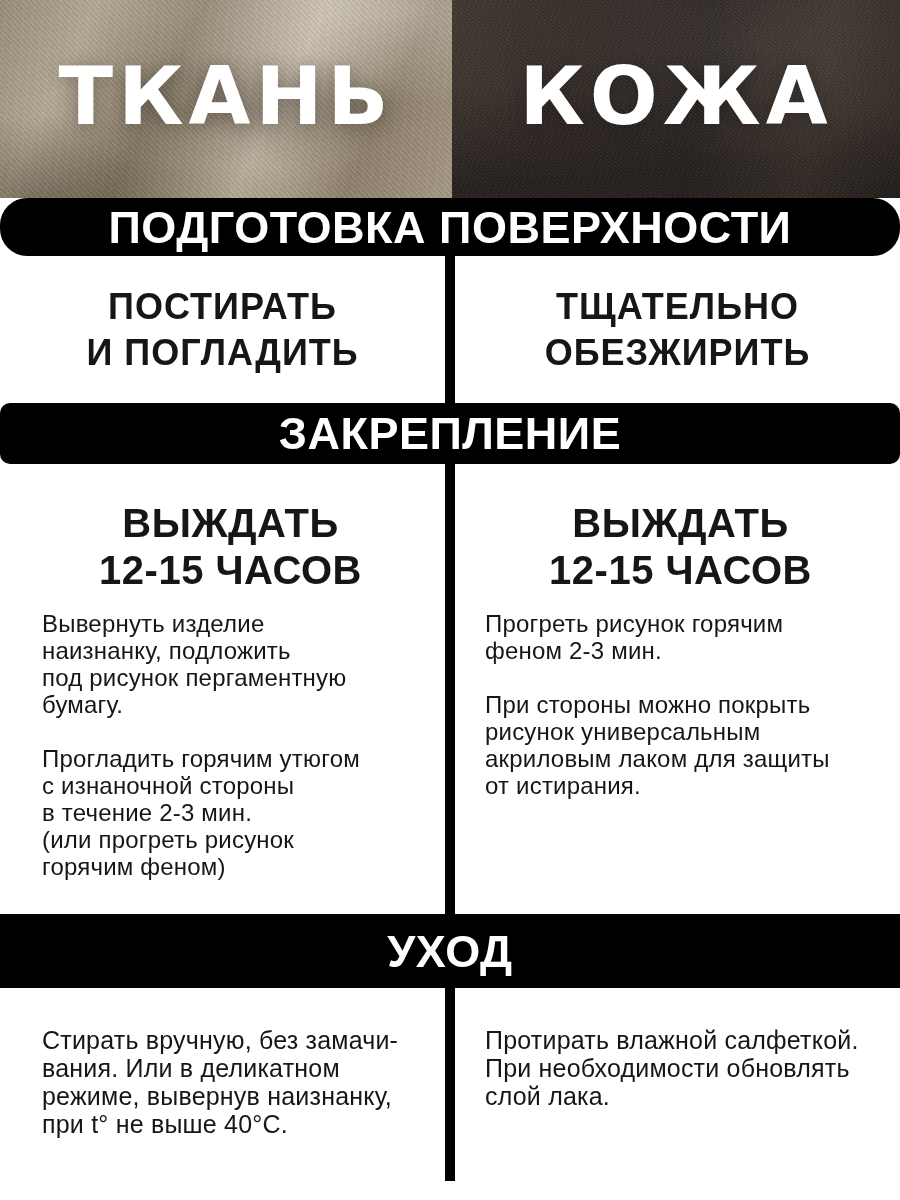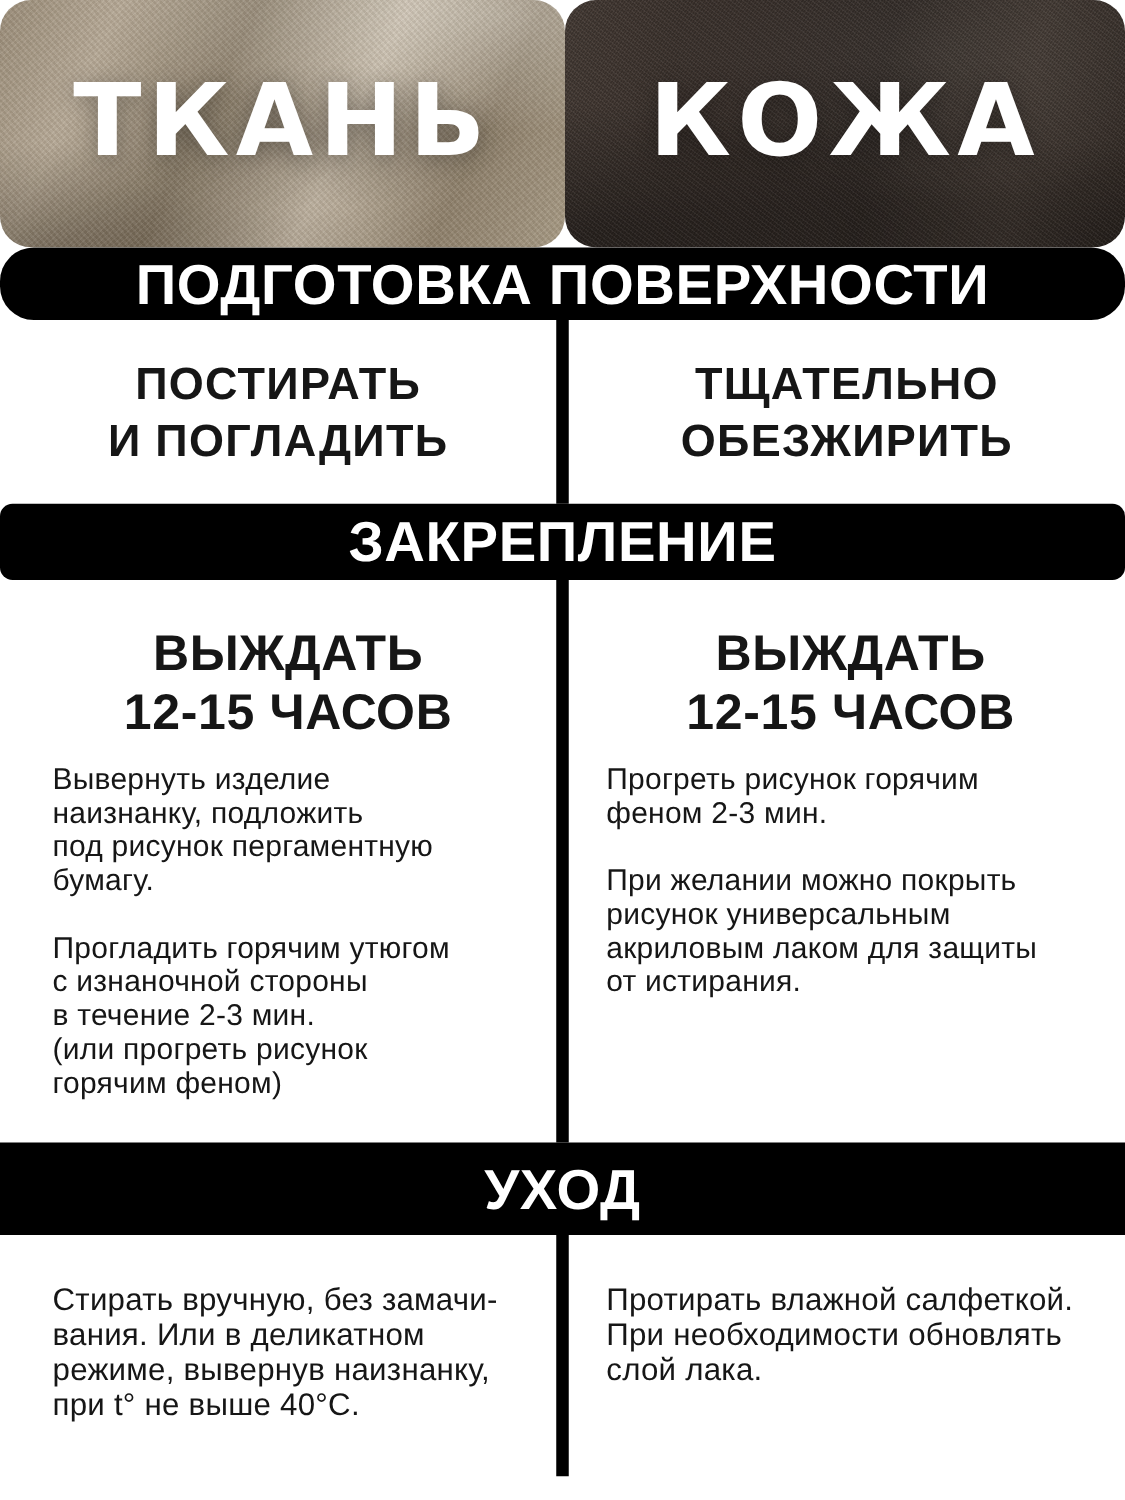--- a/index.html
+++ b/index.html
@@ -4,21 +4,21 @@
 <style>
   html,body{margin:0;padding:0;background:#fff;}
   .poster{
     position:relative;width:900px;height:1200px;overflow:hidden;
     background:#fff;color:#161616;
     font-family:"Liberation Sans", sans-serif;
     -webkit-font-smoothing:antialiased;
   }
   
   .hero{display:grid;grid-template-columns:452px 448px;height:198px;}
-  .hero-half{position:relative;display:flex;align-items:center;justify-content:center;overflow:hidden;border-radius:25px;}
+  .hero-half{position:relative;display:flex;align-items:center;justify-content:center;overflow:hidden;}
   .fabric{
     background:
       repeating-linear-gradient(48deg, rgba(255,255,255,.055) 0 2px, rgba(70,58,42,.06) 2px 4px),
       repeating-linear-gradient(-42deg, rgba(255,255,255,.045) 0 1px, rgba(0,0,0,.035) 1px 3px),
       radial-gradient(120% 85% at 88% 6%, rgba(255,255,250,.30), transparent 55%),
       radial-gradient(95% 70% at 8% 100%, rgba(52,42,28,.42), transparent 60%),
       radial-gradient(60% 45% at 55% 55%, rgba(47,38,26,.25), transparent 65%),
       linear-gradient(116deg,#9a8c78 0%,#b6a996 18%,#8d806c 38%,#c2b6a4 60%,#8e806b 80%,#a79a84 100%);
   }
   .leather{
@@ -119,21 +119,21 @@
 в течение 2-3 мин.
 (или прогреть рисунок
 горячим феном)</p>
     </div>
     <div class="divider"></div>
     <div class="col col-right">
       <h2 class="waithead">ВЫЖДАТЬ
 12-15 ЧАСОВ</h2>
       <p class="step">Прогреть рисунок горячим
 феном 2-3 мин.</p>
-      <p class="step">При желании можно покрыть
+      <p class="step">При стороны можно покрыть
 рисунок универсальным
 акриловым лаком для защиты
 от истирания.</p>
     </div>
   </section>
 
   <div class="banner banner-3">
     <span>УХОД</span>
   </div>
 

